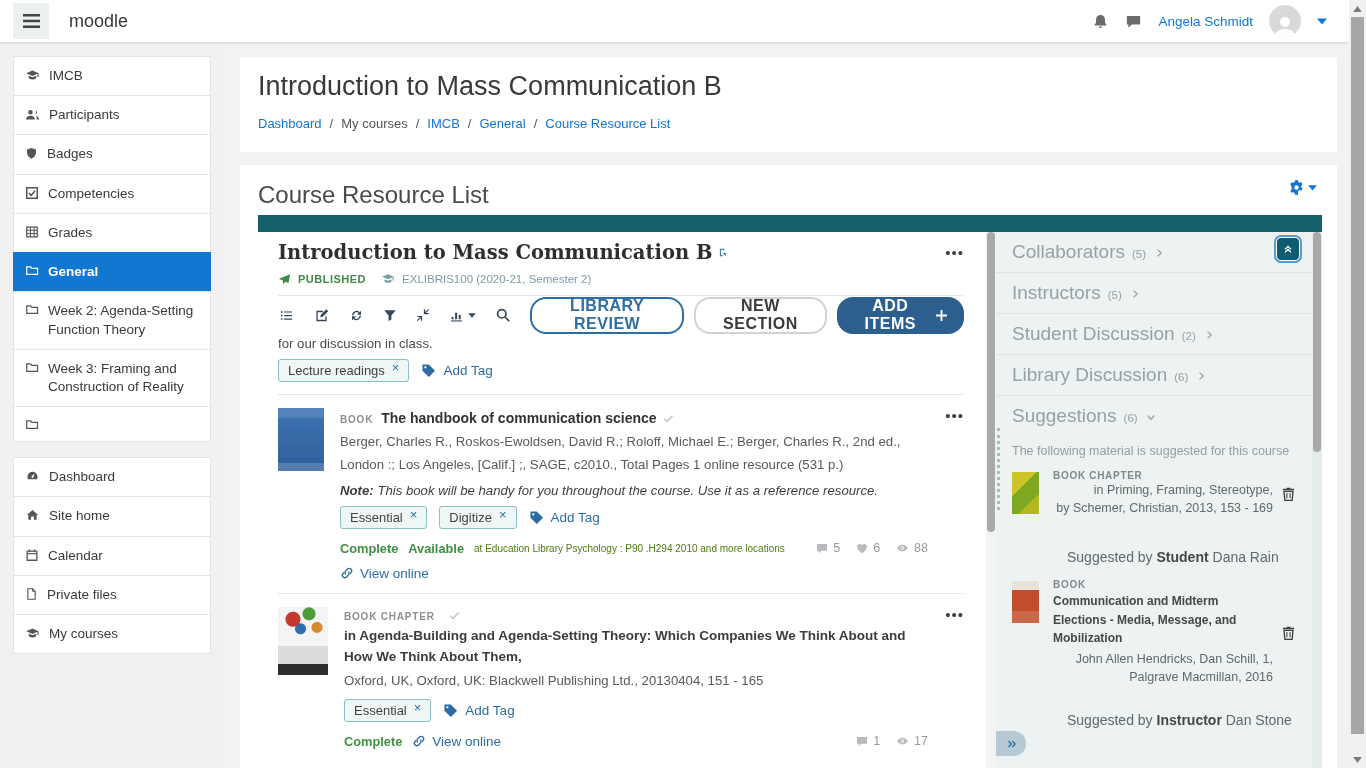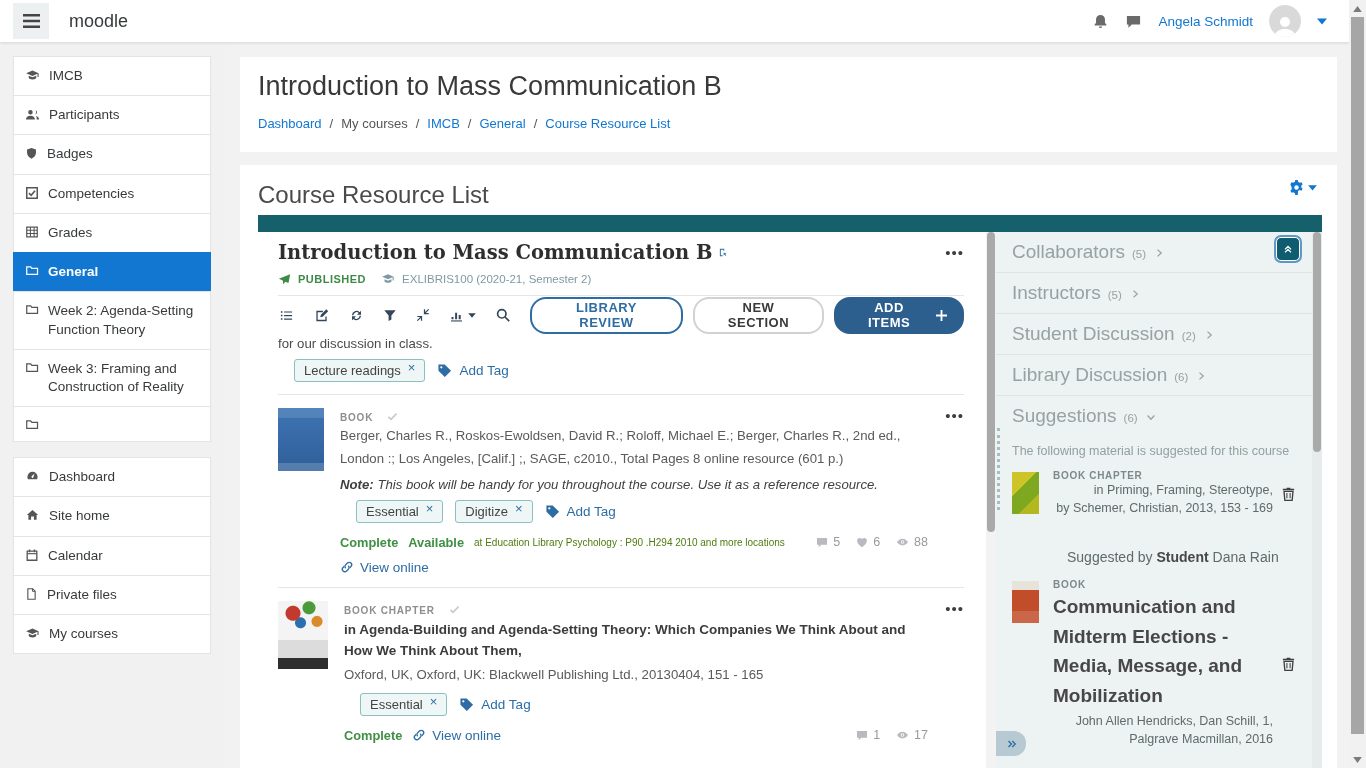--- a/index.html
+++ b/index.html
@@ -56,28 +56,28 @@
   .pub-row{display:flex;align-items:center;gap:7px;margin-top:8px;padding-bottom:9px;border-bottom:1px solid #e6e6e6;}
   .pub-label{font-size:11px;font-weight:bold;letter-spacing:.5px;color:#3e8a46;}
   .pub-plane{color:#3e8a46;}
   .course-code{font-size:11.5px;color:#7f99a3;}
   .cap-gray{color:#7f99a3;margin-left:8px;}
 
   .toolbar{display:flex;align-items:center;height:38px;gap:19px;color:#33475b;}
   .toolbar .tb{cursor:pointer;display:flex;align-items:center;gap:3px;color:#33475b;}
   .tb-caret{color:#33475b;}
   .btns{margin-left:auto;display:flex;gap:10px;}
-  .pill{border-radius:16px;height:37px;padding:0 15px;font-size:13px;font-weight:bold;letter-spacing:.5px;
+  .pill{border-radius:16px;height:37px;padding:0 15px;font-size:16px;font-weight:bold;letter-spacing:.5px;
     display:flex;align-items:center;cursor:pointer;font-family:"Liberation Sans",sans-serif;}
   .pill.review{border:2px solid #2d6da4;color:#2d6da4;background:#fff;}
   .pill.newsec{border:2px solid #d2d2d2;color:#3a3a3a;background:#fff;}
   .pill.add{border:2px solid #2d5f8e;background:#2d5f8e;color:#fff;gap:9px;}
 
   .sec-note{font-size:13.2px;color:#4a4a4a;margin-top:2px;}
-  .tag-row{display:flex;align-items:center;gap:12px;margin:8px 16px 12px;}
+  .tag-row{display:flex;align-items:center;gap:12px;margin:8px 0 12px;}
   .chip{display:inline-flex;align-items:center;gap:7px;border:1px solid #8ac0c3;background:#eef6f6;
     border-radius:3px;padding:3px 9px;font-size:13px;color:#444;}
   .chip .x{color:#2d6da4;font-size:13px;line-height:1;position:relative;top:-3px;cursor:pointer;}
   .addtag{display:inline-flex;align-items:center;gap:7px;color:#2d6da4;font-size:13.5px;cursor:pointer;}
   .tag-ico{color:#2d6da4;}
 
   .divider{border-top:1px solid #e6e6e6;margin:0 0 0 0;}
   .item{display:flex;padding:13px 0 10px;}
   .cover{flex:none;margin-right:16px;}
   .cover-1{width:46px;height:63px;background:linear-gradient(180deg,#3e74b3,#2f5f9a);
@@ -118,21 +118,21 @@
     justify-content:center;color:#fff;cursor:pointer;padding:0;}
   .sugg-intro{font-size:12.5px;color:#93a0a0;padding:8px 16px 2px;}
   .sug-item{display:flex;padding:10px 16px 0;}
   .sug-cover{flex:none;width:27px;height:42px;margin-right:14px;margin-top:2px;}
   .sug-cover.c1{background:linear-gradient(135deg,#cdc428 0 35%,#7da81f 35% 70%,#b3b81f 70%);}
   .sug-cover.c2{background:linear-gradient(180deg,#e8e3da 0 22%,#c14d2a 22%);
     box-shadow:inset 0 -12px 0 rgba(255,255,255,.15);}
   .sug-body{flex:1;min-width:0;}
   .sug-type{font-size:10px;font-weight:bold;letter-spacing:.7px;color:#7d8a8a;}
   .sug-line{font-size:12.5px;color:#5f6a6a;line-height:1.45;text-align:right;}
-  .sug-title{font-size:19px;font-weight:bold;color:#474747;line-height:1.55;margin:2px 0;}
+  .sug-title{font-size:12px;font-weight:bold;color:#474747;line-height:1.55;margin:2px 0;}
   .trash{flex:none;margin-left:8px;color:#3f3f3f;cursor:pointer;}
   .suggested-by{margin:32px 0 4px 71px;font-size:14px;color:#5f6a6a;}
   .suggested-by b{color:#474747;}
   .expand-btn{position:absolute;left:0;bottom:12px;width:30px;height:25px;background:#b7c9d3;border:none;
     border-radius:0 12px 12px 0;display:flex;align-items:center;justify-content:center;color:#2d6da4;cursor:pointer;padding:0;}
   .drag-dots{position:absolute;left:1px;top:196px;height:82px;border-left:3px dotted #a3bfbf;}
 
   
   .bscroll{position:absolute;right:0;top:0;width:17px;height:768px;background:#f1f1f1;z-index:30;}
   .bs-arrow{height:17px;display:flex;align-items:center;justify-content:center;color:#7a7a7a;}
@@ -440,28 +440,29 @@
             </span>
           </div>
 
           <div class="divider"></div>
 
           <div class="item">
             <div class="cover cover-1"></div>
             <div class="item-body">
               <div class="item-top">
                 <span class="type-label">BOOK</span>
+                <span class="item-title">The handbook of communication science</span>
                 <span class="check ico">
                     <svg width="13" height="13" viewBox="0 0 16 16">
                       <path d="m3 8.5 3.2 3L13 4.5" fill="none" stroke="currentColor" stroke-width="2"></path>
                     </svg>
                   </span>
               </div>
               <div class="meta">Berger, Charles R.,  Roskos-Ewoldsen, David R.; Roloff, Michael E.; Berger, Charles R.,  2nd ed.,</div>
-              <div class="meta">London :; Los Angeles, [Calif.] ;,  SAGE,  c2010.,  Total Pages 8 online resource (601 p.)</div>
+              <div class="meta">London :; Los Angeles, [Calif.] ;,  SAGE,  c2010.,  Total Pages 1 online resource (531 p.)</div>
               <div class="note"><b>Note: </b><span>This book will be handy for you throughout the course. Use it as a reference resource.</span></div>
               <div class="tag-row">
                 <span class="chip">
                     <span>Essential</span>
                     <span class="x">×</span>
                   </span>
                 <span class="chip">
                     <span>Digitize</span>
                     <span class="x">×</span>
                   </span>

